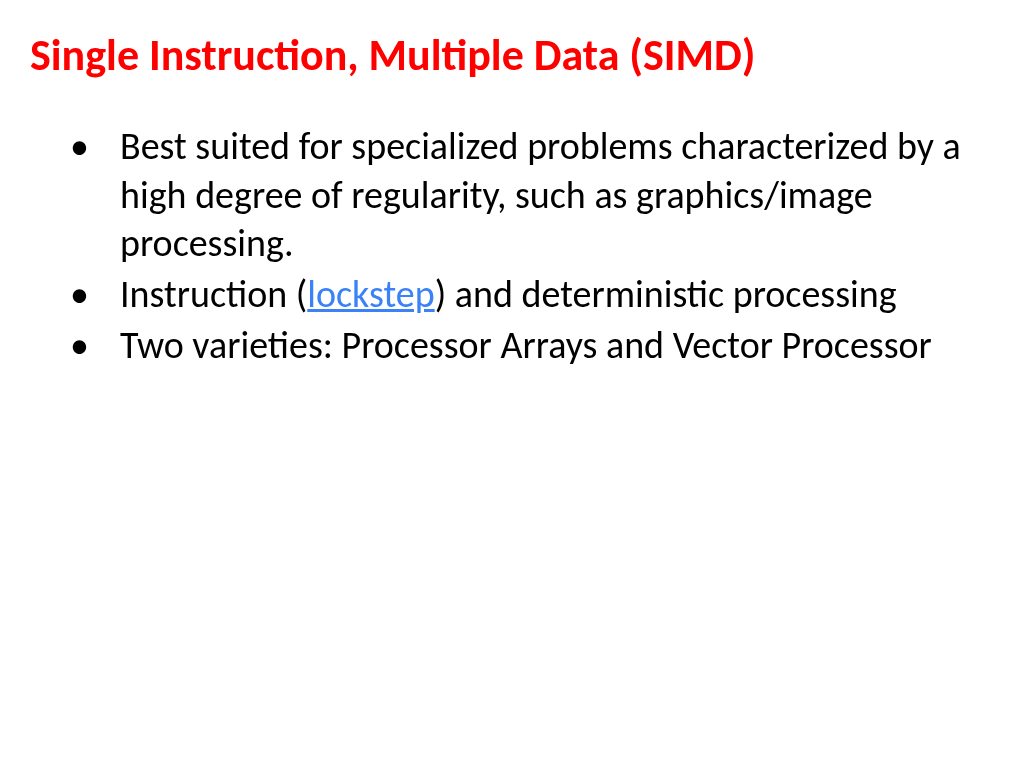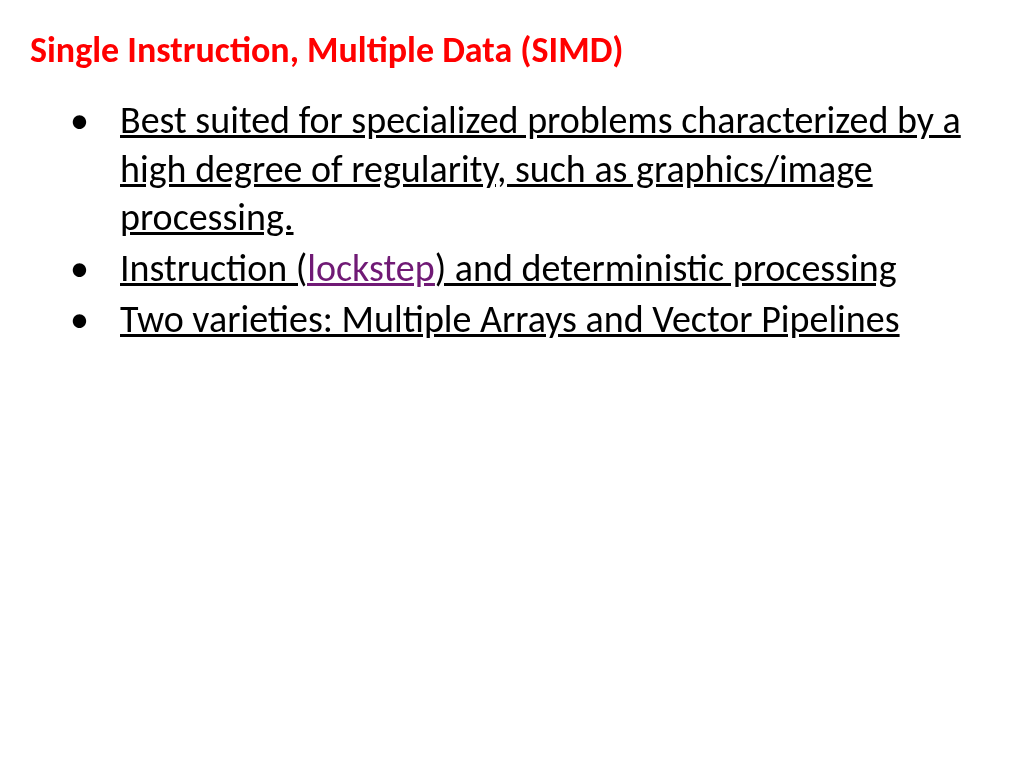--- a/index.html
+++ b/index.html
@@ -10,60 +10,59 @@
     body {
       width: 1024px;
       height: 768px;
       background: #ffffff;
       font-family: Calibri, 'Segoe UI', Arial, sans-serif;
       padding: 28px 30px;
       overflow: hidden;
     }
     .title {
       color: #ff0000;
-      font-size: 36px;
+      font-size: 44px;
       font-weight: bold;
-      margin-bottom: 24px;
+      margin-bottom: 40px;
       white-space: nowrap;
     }
     .bullet-list {
       list-style: none;
       padding-left: 40px;
-      text-decoration: underline;
     }
     .bullet-item {
       position: relative;
       padding-left: 50px;
       font-size: 38px;
       line-height: 1.28;
       color: #000000;
       margin-bottom: 2px;
     }
     .bullet-item::before {
       content: '•';
       position: absolute;
       left: 0;
       top: 0;
       font-size: 38px;
       color: #000000;
     }
     .link {
-      color: #701a75;
+      color: #3b82f6;
       text-decoration: underline;
       cursor: pointer;
     }
   </style>
 </head>
 <body>
 
 <h1 class="title">Single Instruction, Multiple Data (SIMD)</h1>
 
 <ul class="bullet-list">
   <li class="bullet-item">
     <span>Best suited for specialized problems characterized by a high degree of regularity, such as graphics/image processing.</span>
   </li>
   <li class="bullet-item">
     <span>Instruction (</span><a class="link">lockstep</a><span>) and deterministic processing</span>
   </li>
   <li class="bullet-item">
-    <span>Two varieties: Multiple Arrays and Vector Pipelines</span>
+    <span>Two varieties: Processor Arrays and Vector Processor</span>
   </li>
 </ul>
 
 </body></html>

